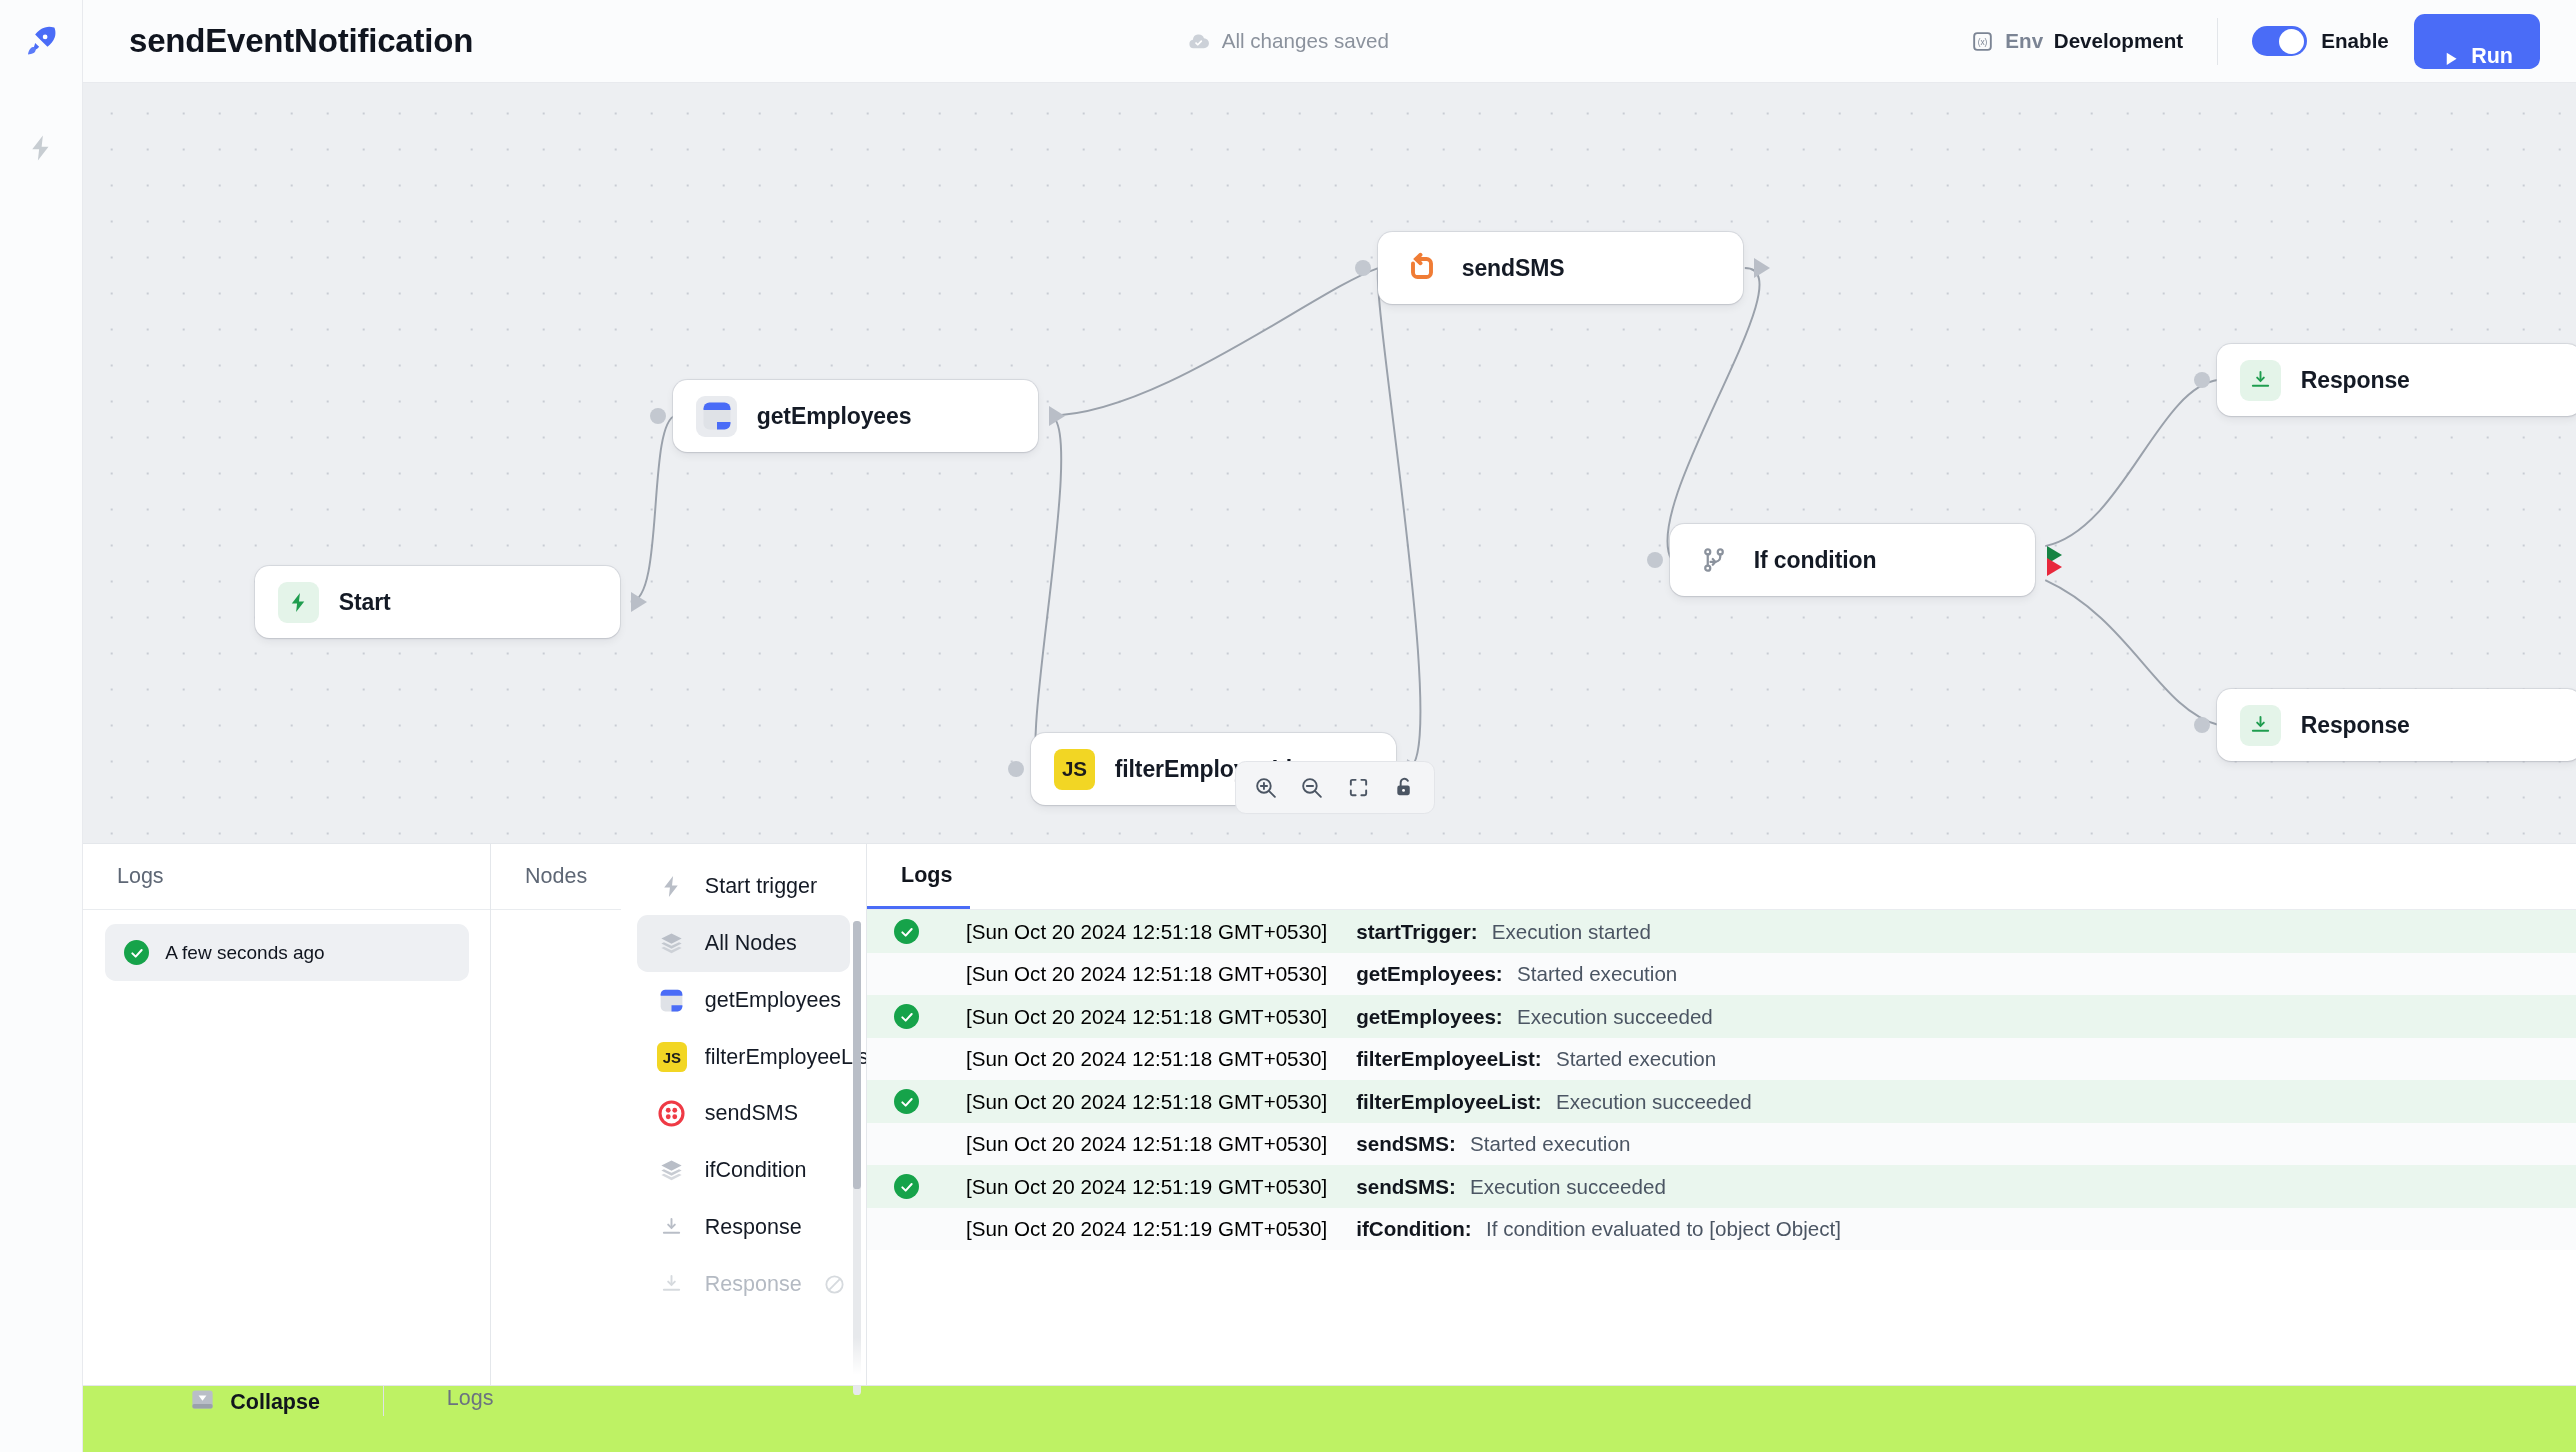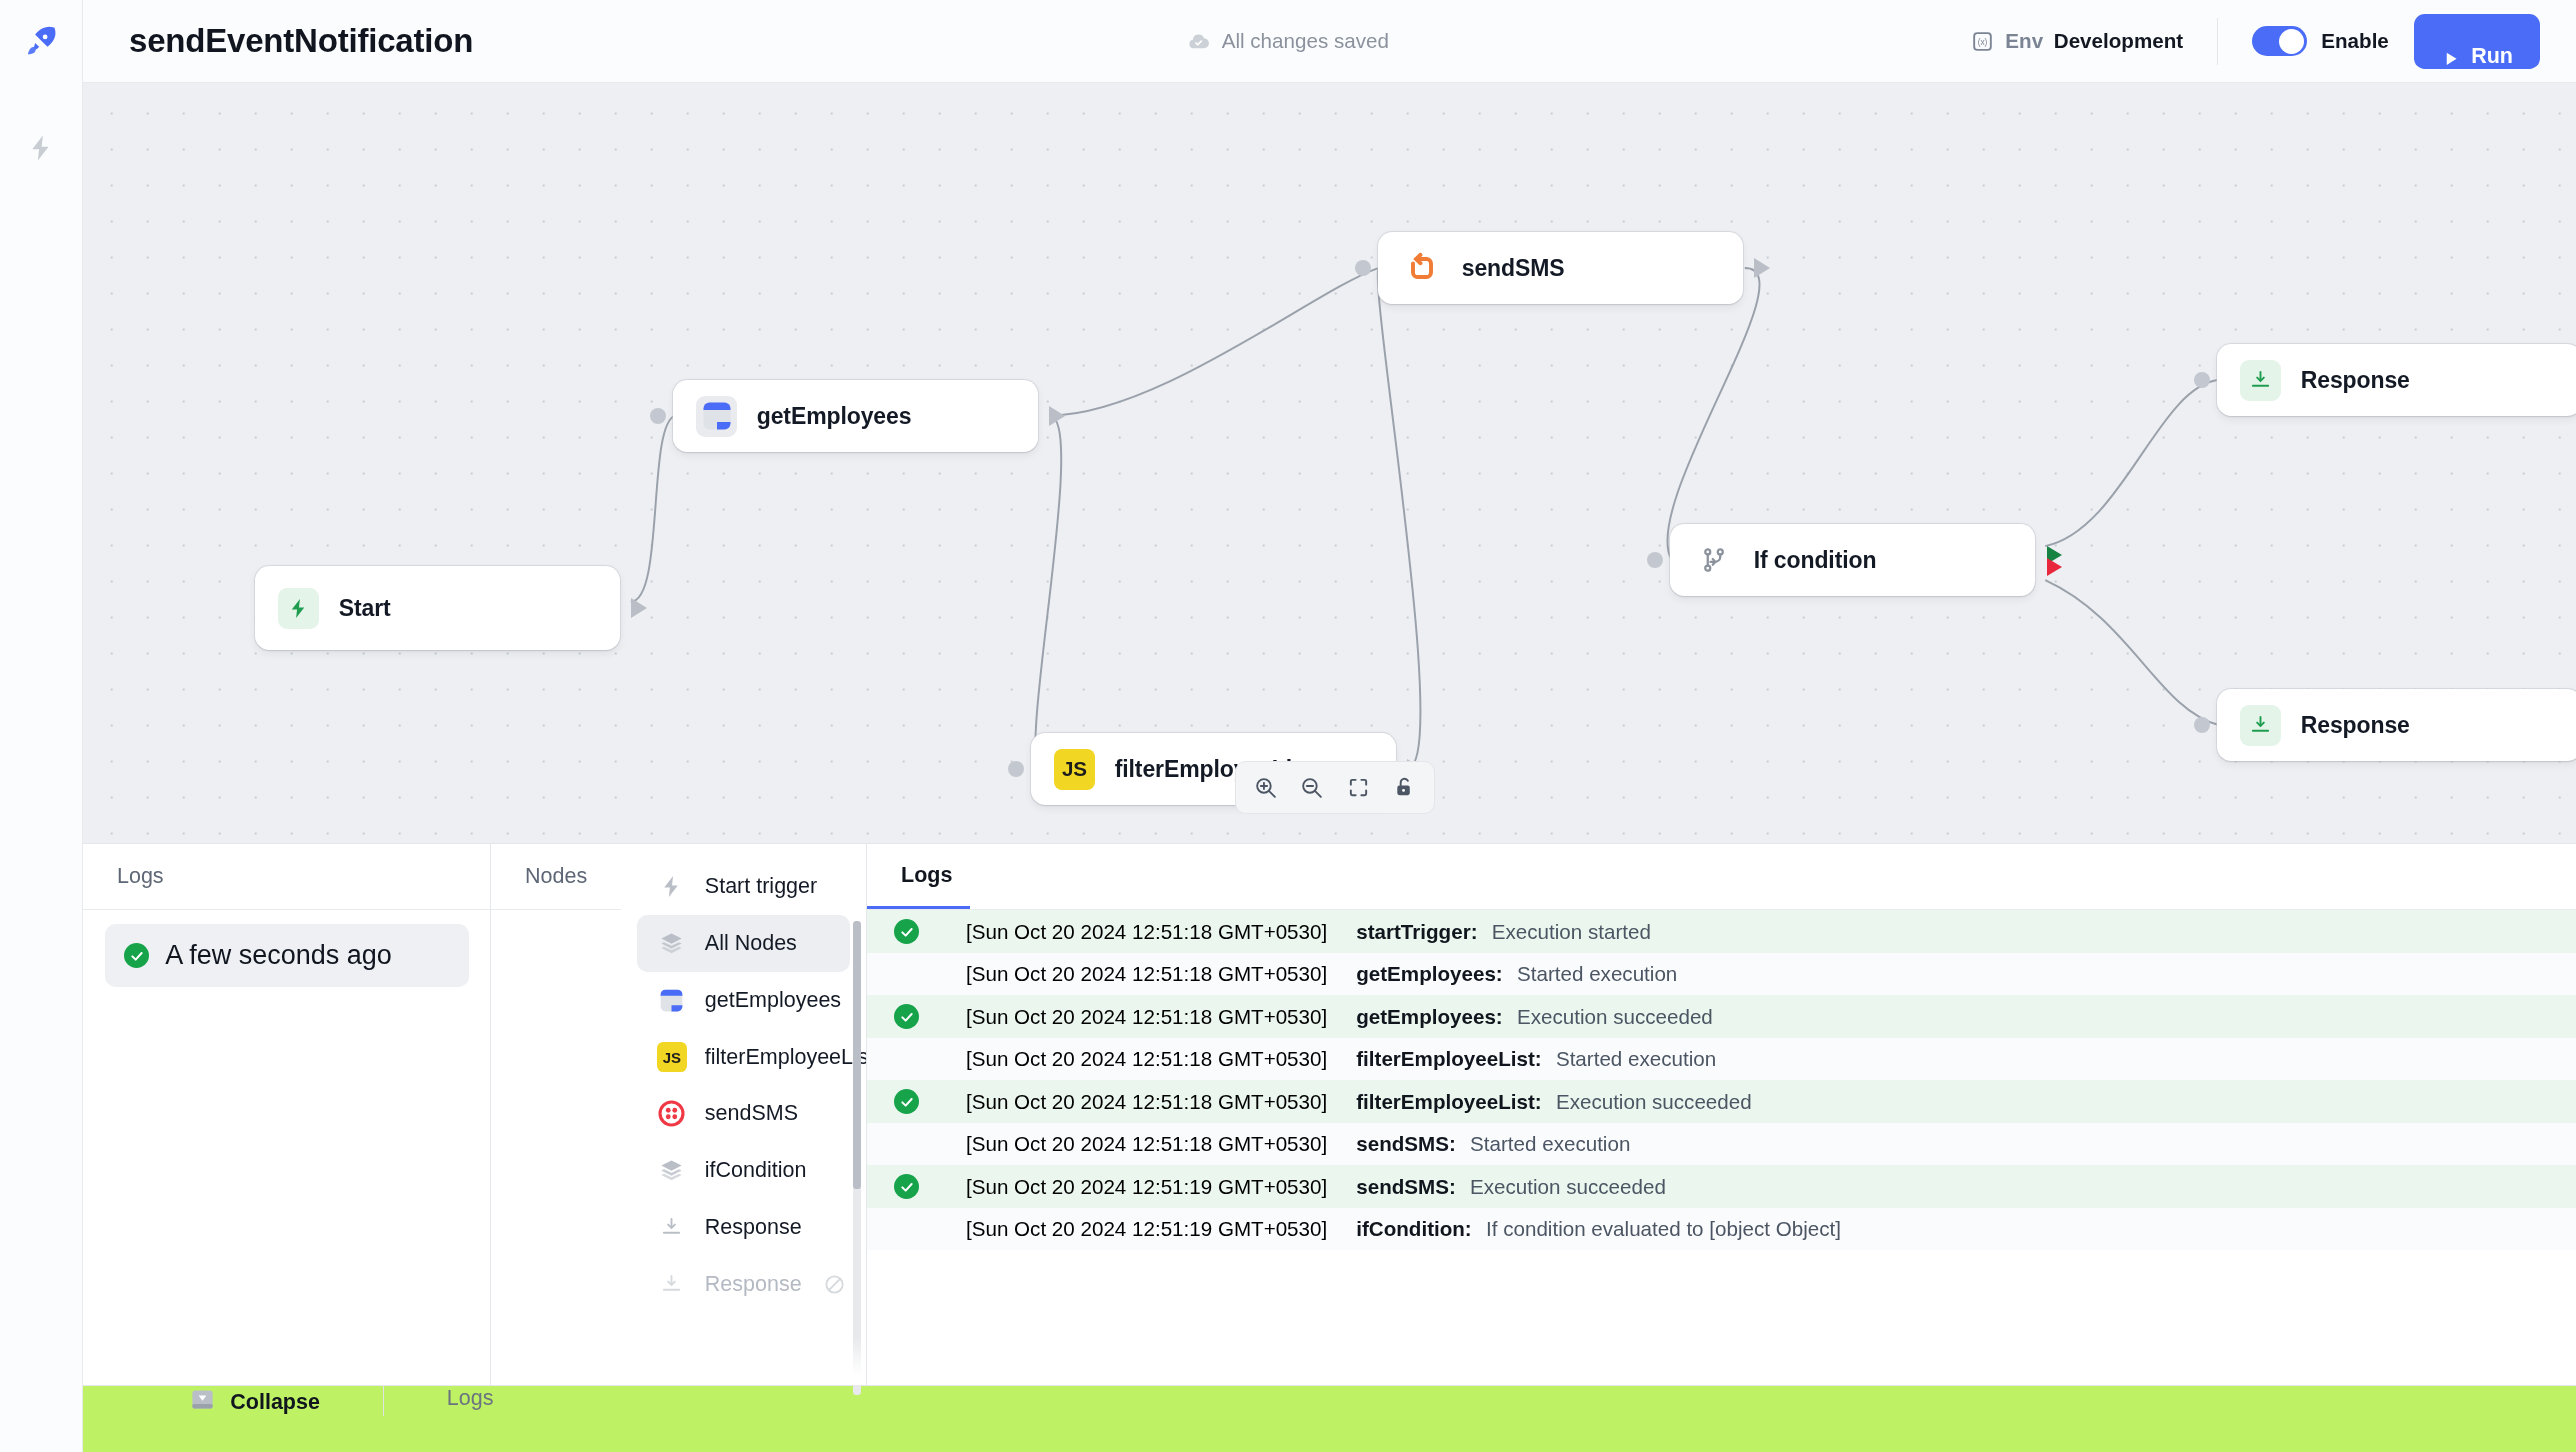--- a/index.html
+++ b/index.html
@@ -136,21 +136,21 @@
   .tab {
     height: 100%; display: flex; align-items: center; padding: 0 18px 0 34px;
     font-size: 21.5px; color: #11151d; font-weight: 600;
     border-bottom: 3.6px solid #4a6cf7; cursor: pointer;
   }
   .panel-body { flex: 1; overflow: hidden; padding: 14.3px 0; }
 
   .run-item {
     margin: 0 21.5px; padding: 16px 19.7px; border-radius: 10.7px;
     background: #eef0f3; display: flex; align-items: center; gap: 16px;
-    font-size: 27px; color: #10151f; cursor: pointer;
+    font-size: 19px; color: #10151f; cursor: pointer;
   }
   .check-dot {
     width: 25px; height: 25px; border-radius: 50%; background: #16a34a;
     display: flex; align-items: center; justify-content: center; flex: 0 0 25px;
   }
 
   .node-item {
     margin: 0 16px; padding: 13.4px 19.7px; border-radius: 10.7px;
     display: flex; align-items: center; gap: 18px;
     font-size: 21.5px; color: #141a25; cursor: pointer;
@@ -254,21 +254,21 @@
             <path d="M612 580 C 650 580, 630 380, 662 372"></path>
             <path d="M1080 372 C 1125 372, 1040 770, 1072 767"></path>
             <path d="M1080 372 C 1200 372, 1380 230, 1448 207"></path>
             <path d="M1480 767 C 1530 767, 1440 250, 1448 207"></path>
             <path d="M1858 207 C 1930 207, 1740 470, 1776 533"></path>
             <path d="M2194 518 C 2280 500, 2320 340, 2388 332"></path>
             <path d="M2194 556 C 2290 600, 2320 700, 2388 718"></path>
           </g>
         </svg>
 
-        <div class="node" style="left:172px; top:483px; width:365px; height:84px;">
+        <div class="node" style="left:172px; top:483px; width:365px; height:72px;">
           <span class="node-icon">
             <span class="ic-box ic-green">
               <svg width="23" height="23" viewBox="0 0 24 24">
                   <path d="M13.5 2L5 13h5.5L9.5 22 18 11h-5.5z" fill="#1f9d4f"></path>
                 </svg>
             </span>
           </span>
           <span class="node-label">Start</span>
           <span class="handle-out"></span>
         </div>

